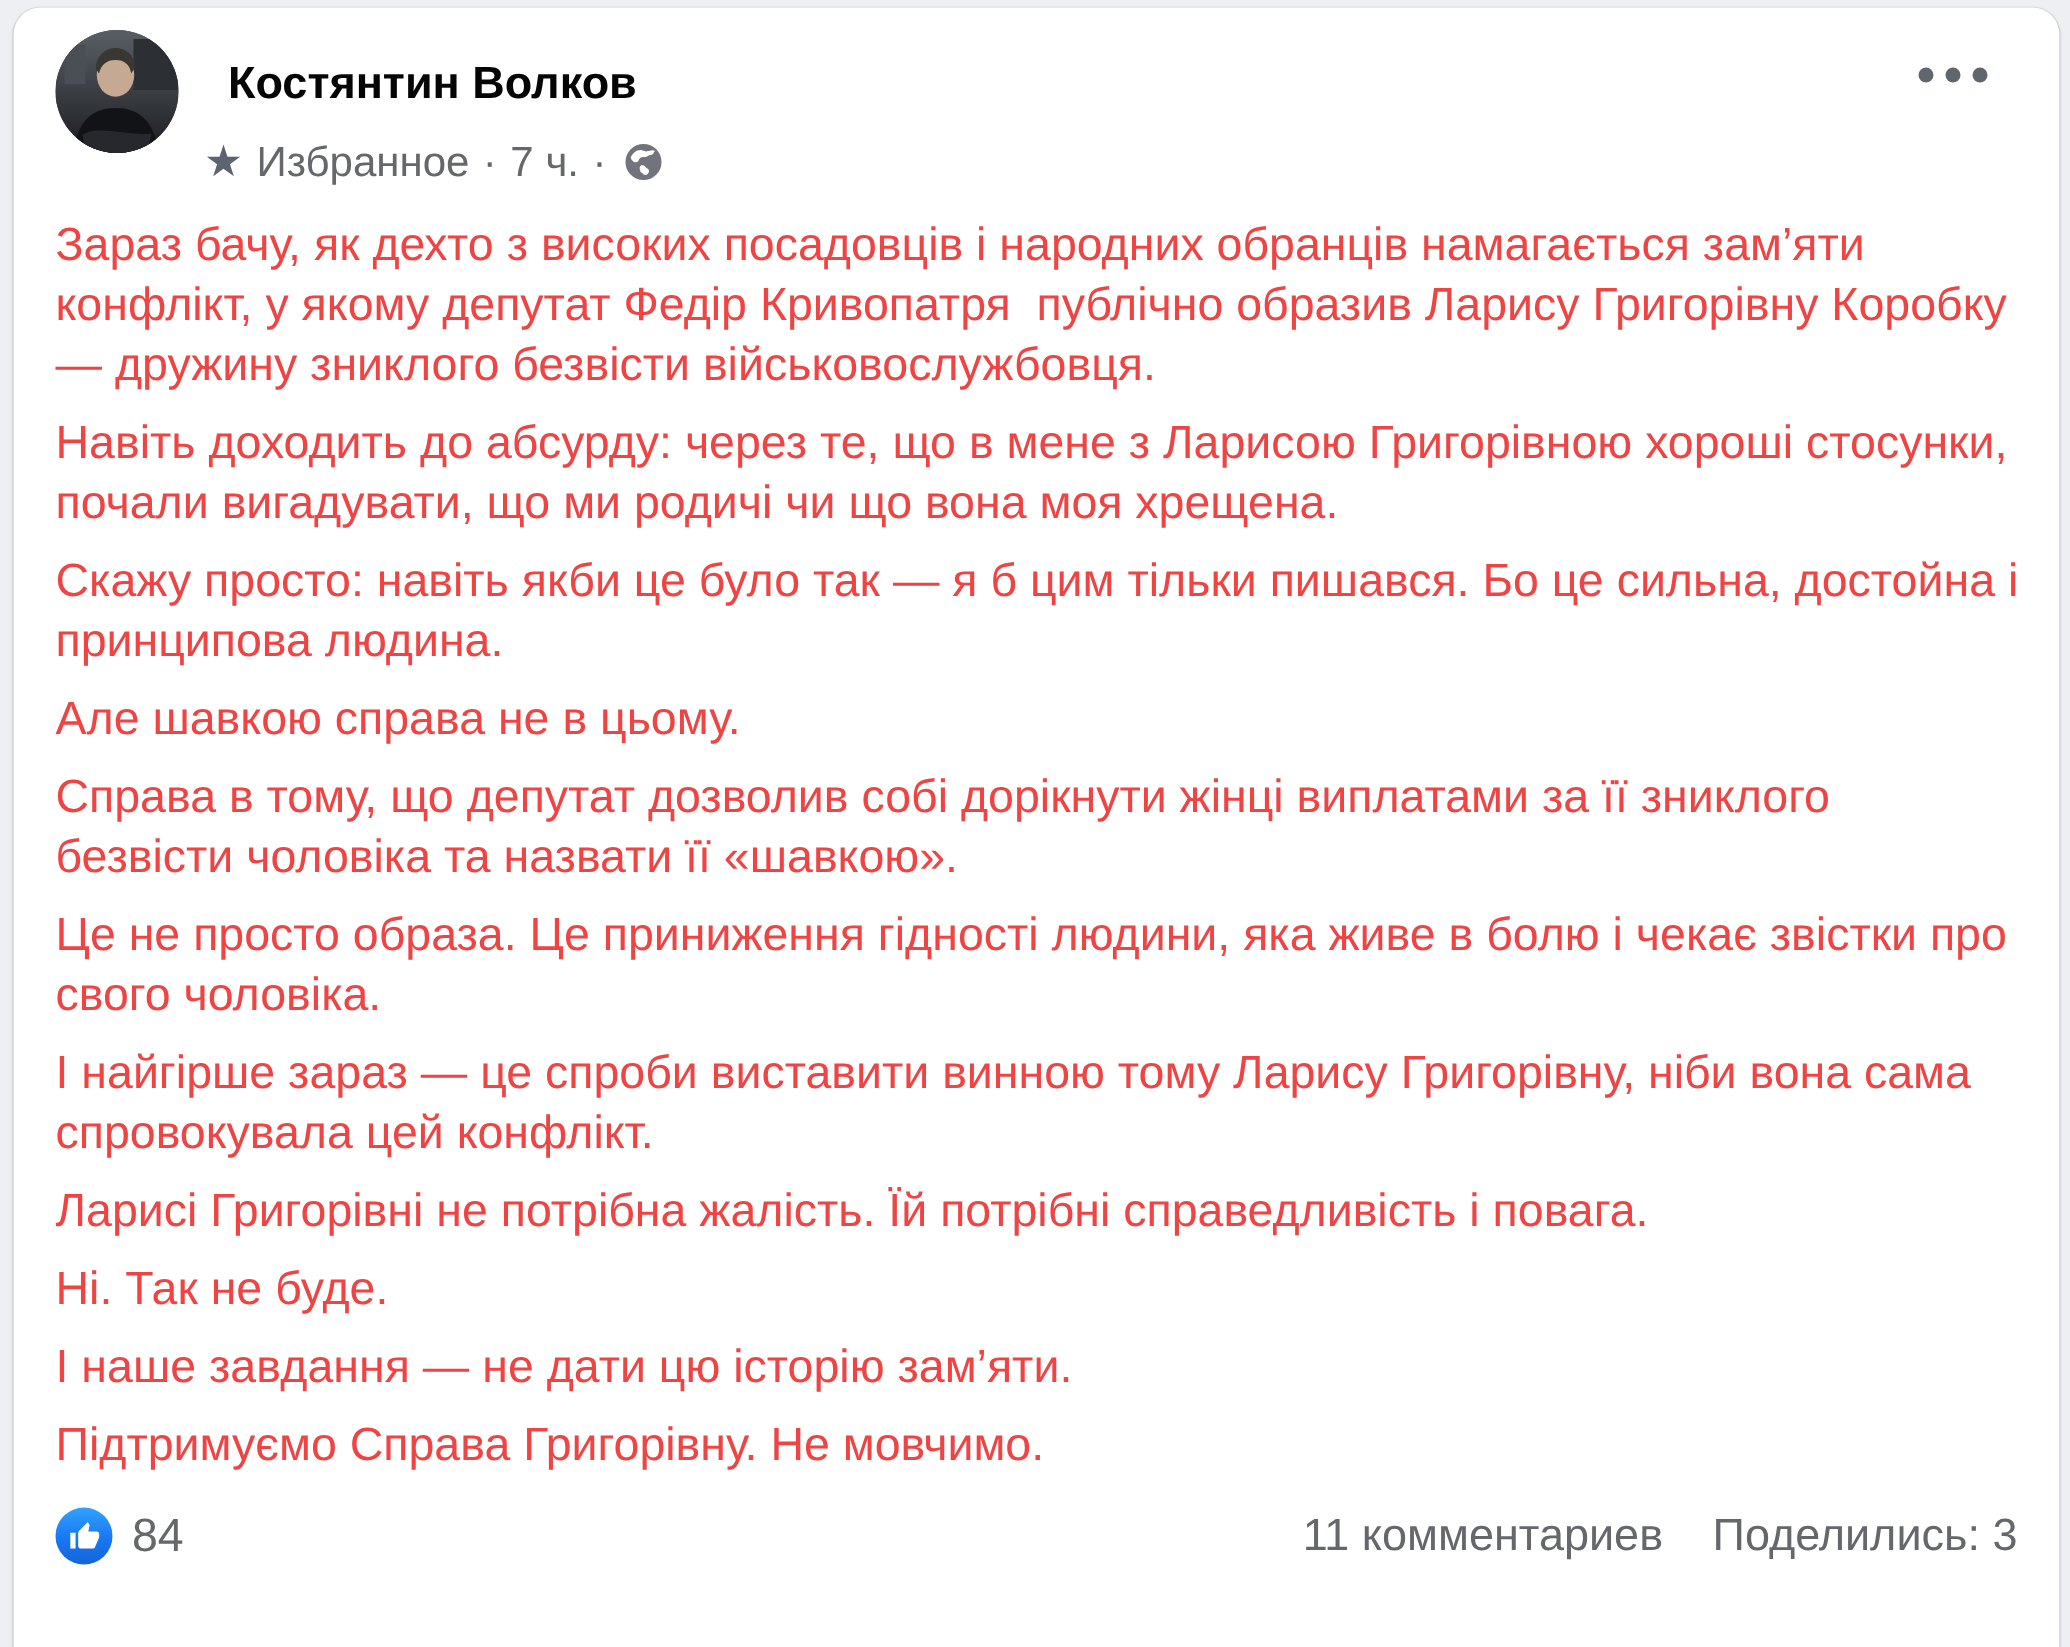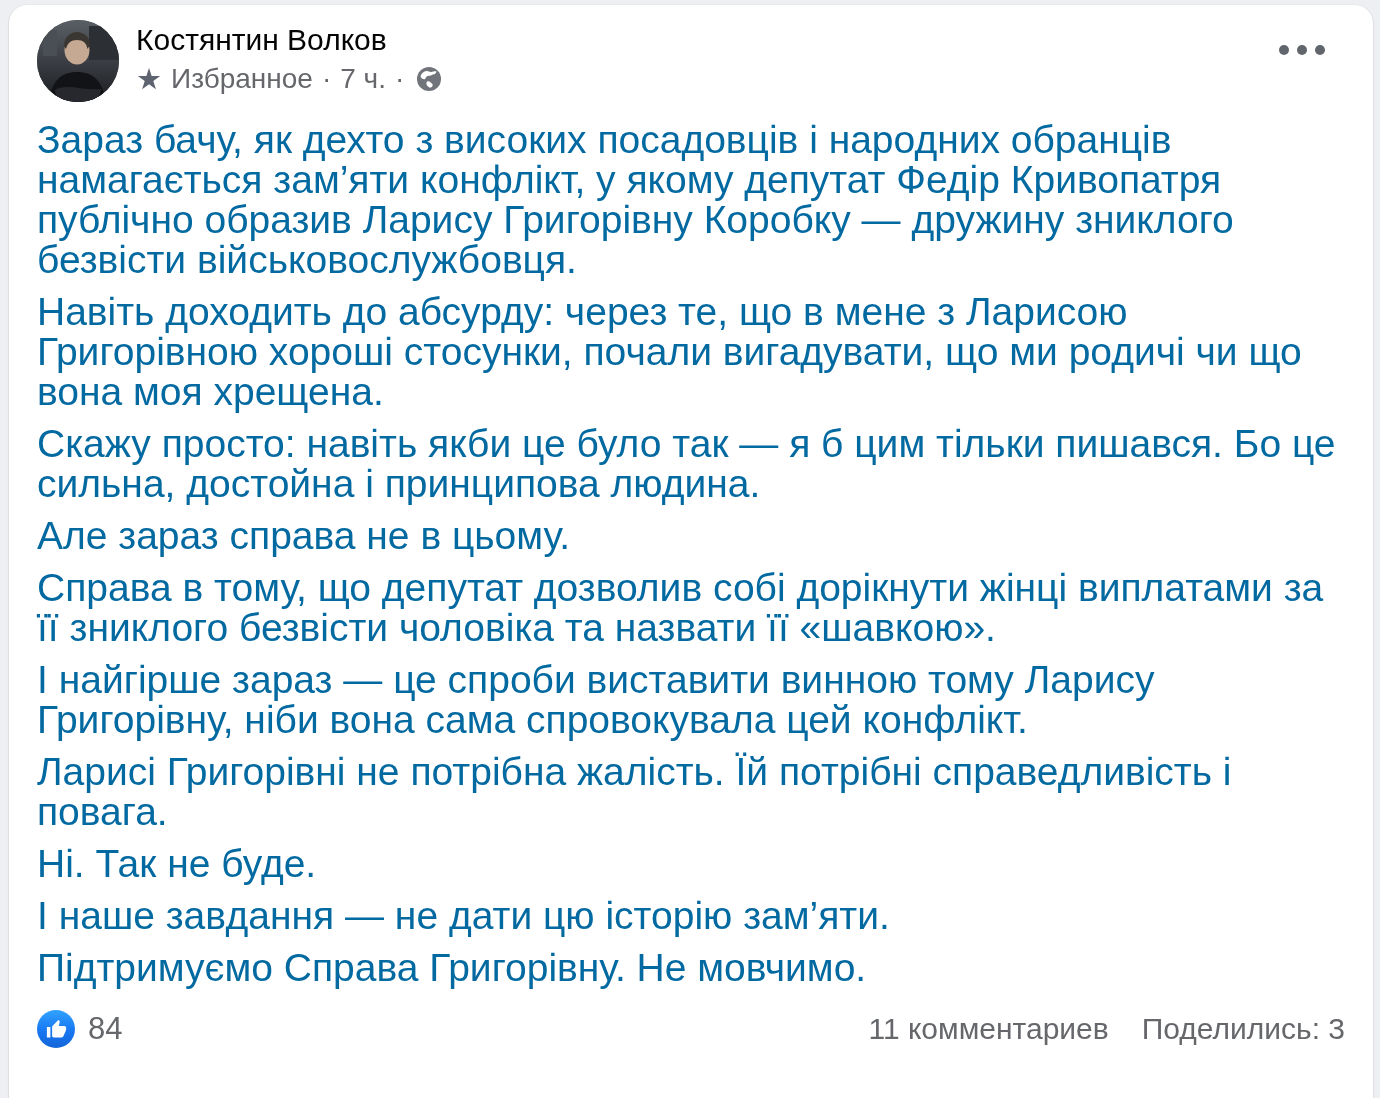--- a/index.html
+++ b/index.html
@@ -15,35 +15,35 @@
     box-shadow:0 1px 2px rgba(0,0,0,.18), 0 0 1px rgba(0,0,0,.12);
   }
   
   .post-header{display:flex;align-items:flex-start;padding:15px 28px 0 28px;position:relative;}
   .avatar{
     width:82px;height:82px;border-radius:50%;overflow:hidden;flex:0 0 auto;cursor:pointer;
     background:#3c3f45;
   }
   .avatar svg{display:block;}
   .id-block{margin-left:17px;padding-top:1px;}
-  .author{font-size:30px;font-weight:400;color:#050505;margin:0;line-height:38px;cursor:pointer;}
+  .author{font-size:30px;font-weight:700;color:#050505;margin:16px;line-height:38px;cursor:pointer;}
   .meta{display:flex;align-items:center;color:#65676b;font-size:28px;line-height:34px;margin-top:3px;}
   .star-icon{font-size:29px;color:#5d6470;line-height:1;margin-right:9px;}
   .meta .sep{padding:0 9px;color:#65676b;}
   .meta .lnk{cursor:pointer;}
   .globe-icon{display:inline-flex;margin-left:2px;}
   .more-btn{
     position:absolute;right:38px;top:30px;display:flex;gap:8px;align-items:center;
     background:none;border:0;padding:10px;cursor:pointer;border-radius:50%;
   }
   .more-btn i{width:10px;height:10px;border-radius:50%;background:#61656c;display:block;}
   
   .post-body{padding:18px 26px 0 28px;}
   .para{
-    font-size:39px;line-height:40px;color:#0369a1;margin:0 0 12px;
+    font-size:31px;line-height:40px;color:#ef4444;margin:0 0 12px;
     white-space:pre-wrap;letter-spacing:0;
   }
   
   .engagement{
     display:flex;justify-content:space-between;align-items:center;
     padding:10px 28px 0 28px;color:#65676b;
   }
   .reactions{display:flex;align-items:center;cursor:pointer;}
   .like-badge{
     width:38px;height:38px;border-radius:50%;
@@ -110,24 +110,25 @@
 
     <div class="post-body">
 
         <p class="para">Зараз бачу, як дехто з високих посадовців і народних обранців намагається зам’яти конфлікт, у якому депутат Федір Кривопатря  публічно образив Ларису Григорівну Коробку — дружину зниклого безвісти військовослужбовця.</p>
 
 
         <p class="para">Навіть доходить до абсурду: через те, що в мене з Ларисою Григорівною хороші стосунки, почали вигадувати, що ми родичі чи що вона моя хрещена.</p>
 
         <p class="para">Скажу просто: навіть якби це було так — я б цим тільки пишався. Бо це сильна, достойна і принципова людина.</p>
 
-        <p class="para">Але зараз справа не в цьому.</p>
+        <p class="para">Але шавкою справа не в цьому.</p>
 
         <p class="para">Справа в тому, що депутат дозволив собі дорікнути жінці виплатами за її зниклого безвісти чоловіка та назвати її «шавкою».</p>
 
+        <p class="para">Це не просто образа. Це приниження гідності людини, яка живе в болю і чекає звістки про свого чоловіка.</p>
 
         <p class="para">І найгірше зараз — це спроби виставити винною тому Ларису Григорівну, ніби вона сама спровокувала цей конфлікт.</p>
 
         <p class="para">Ларисі Григорівні не потрібна жалість. Їй потрібні справедливість і повага.</p>
 
         <p class="para">Ні. Так не буде.</p>
 
         <p class="para">І наше завдання — не дати цю історію зам’яти.</p>
 
         <p class="para">Підтримуємо Справа Григорівну. Не мовчимо.</p>

